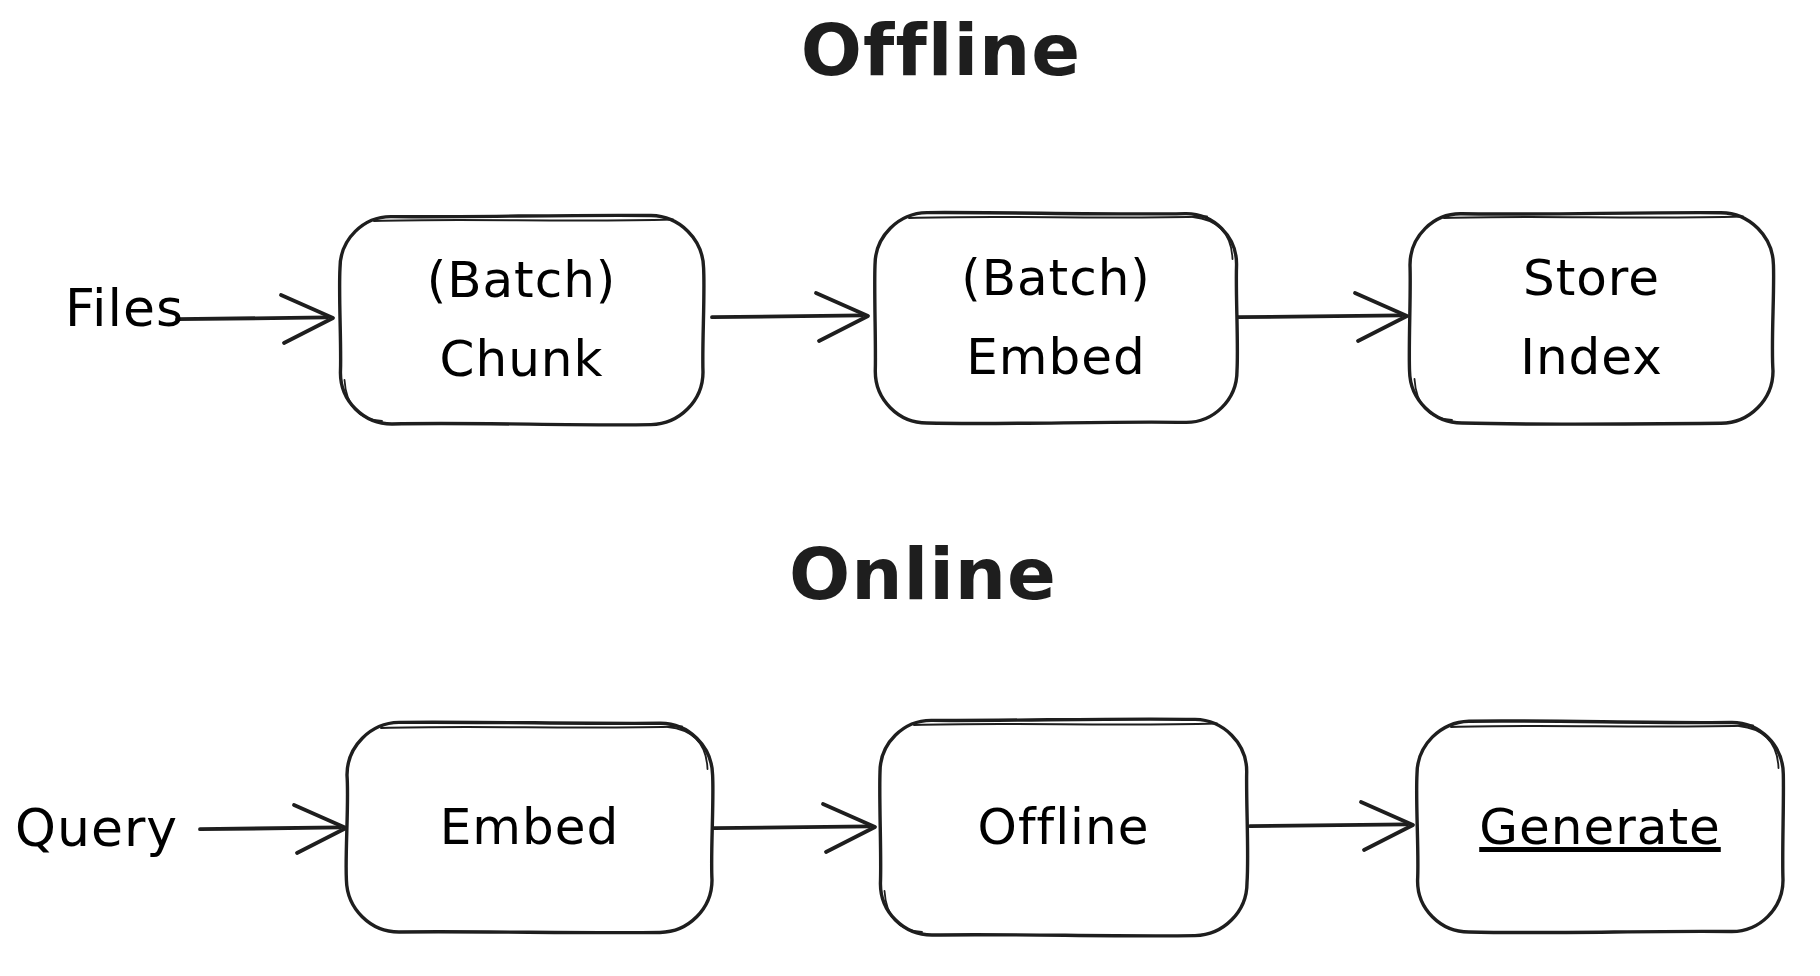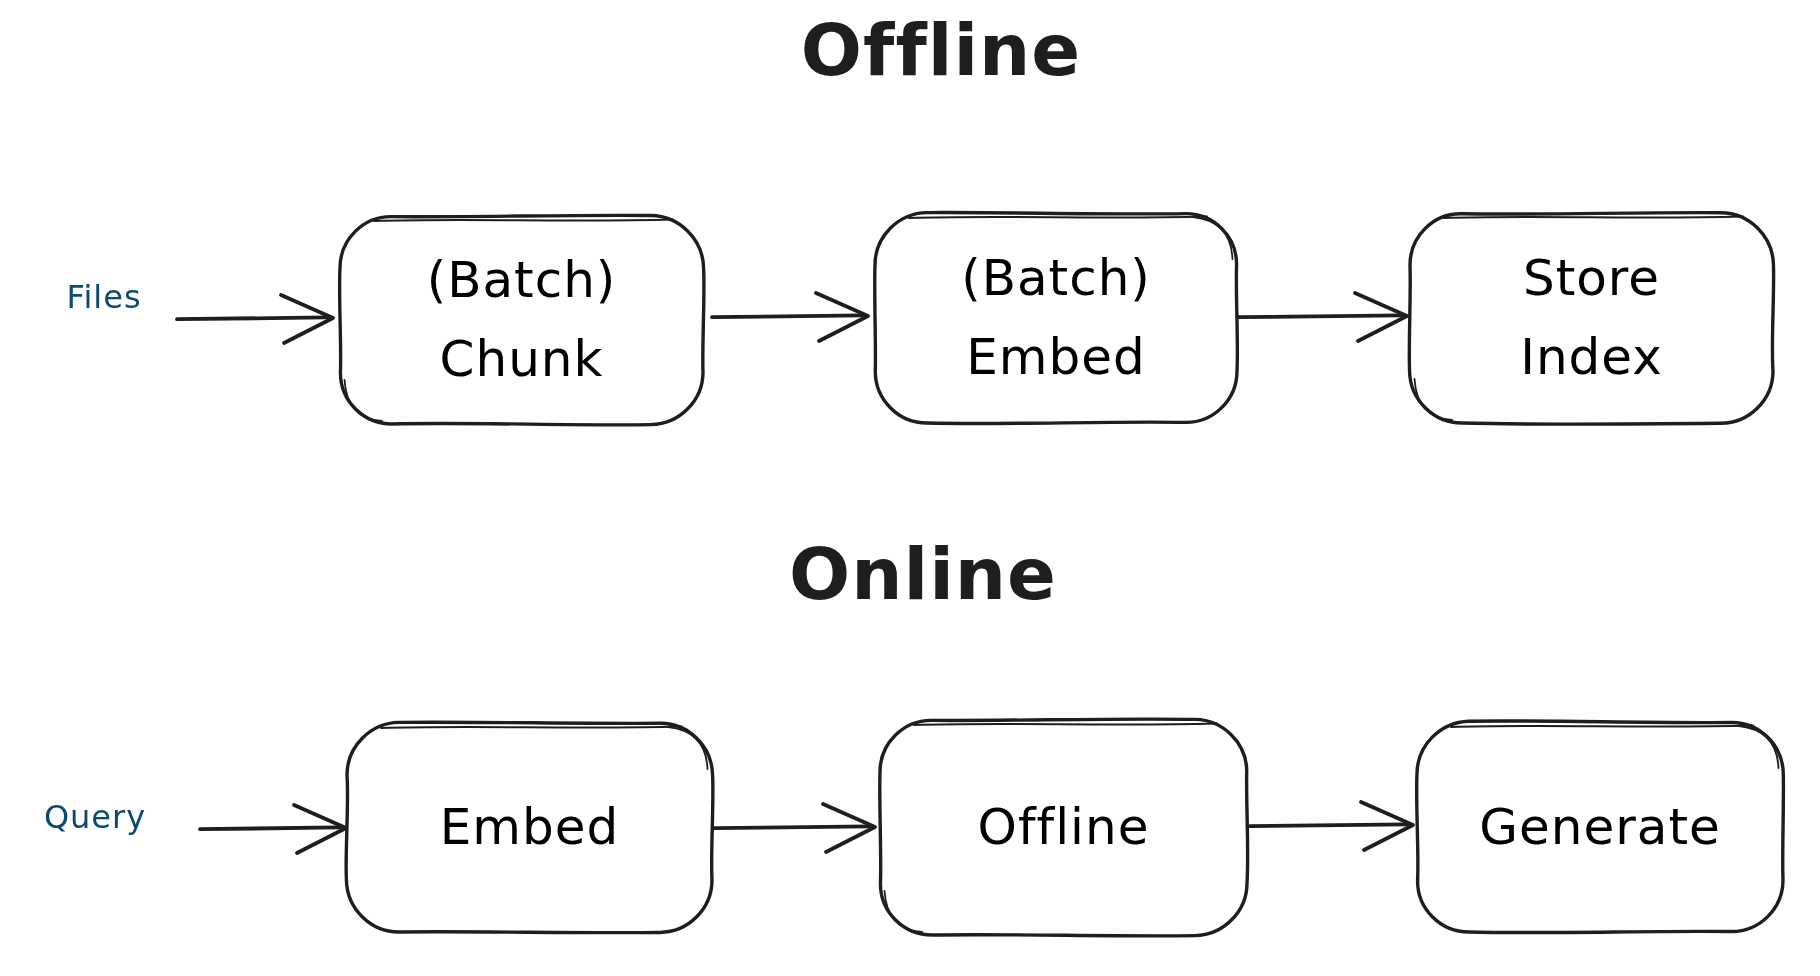--- a/index.html
+++ b/index.html
@@ -26,26 +26,26 @@
     transform: translateX(-50%);
     font-size: 72px;
     font-weight: bold;
     line-height: 1.0;
     letter-spacing: 1px;
     white-space: nowrap;
     color: #1e1e1e;
   }
   .side-label {
     position: absolute;
-    text-align: center;
-    font-size: 32px;
+    text-align: right;
+    font-size: 52px;
     line-height: 1.1;
     letter-spacing: 1px;
     white-space: nowrap;
-    color: #0c4a6e;
+    color: #000000;
   }
   .node-label {
     position: absolute;
     display: flex;
     align-items: center;
     justify-content: center;
     text-align: center;
     font-size: 50px;
     line-height: 1.58;
     letter-spacing: 1px;
@@ -123,15 +123,15 @@
 
   <div class="node-label" style="left:340px; top:216px; width:363px; height:208px;">(Batch)
 Chunk</div>
   <div class="node-label" style="left:875px; top:213px; width:362px; height:210px;">(Batch)
 Embed</div>
   <div class="node-label" style="left:1410px; top:213px; width:363px; height:210px;text-align:center;">Store
 Index</div>
 
   <div class="node-label" style="left:347px; top:723px; width:365px; height:209px;">Embed</div>
   <div class="node-label" style="left:880px; top:720px; width:367px; height:215px;">Offline</div>
-  <div class="node-label" style="left:1417px; top:722px; width:366px; height:210px;">Generate</div>
+  <div class="node-label" style="left:1417px; top:722px; width:366px; height:210px;text-decoration:underline;">Generate</div>
 
 </div>
 
 </body></html>

